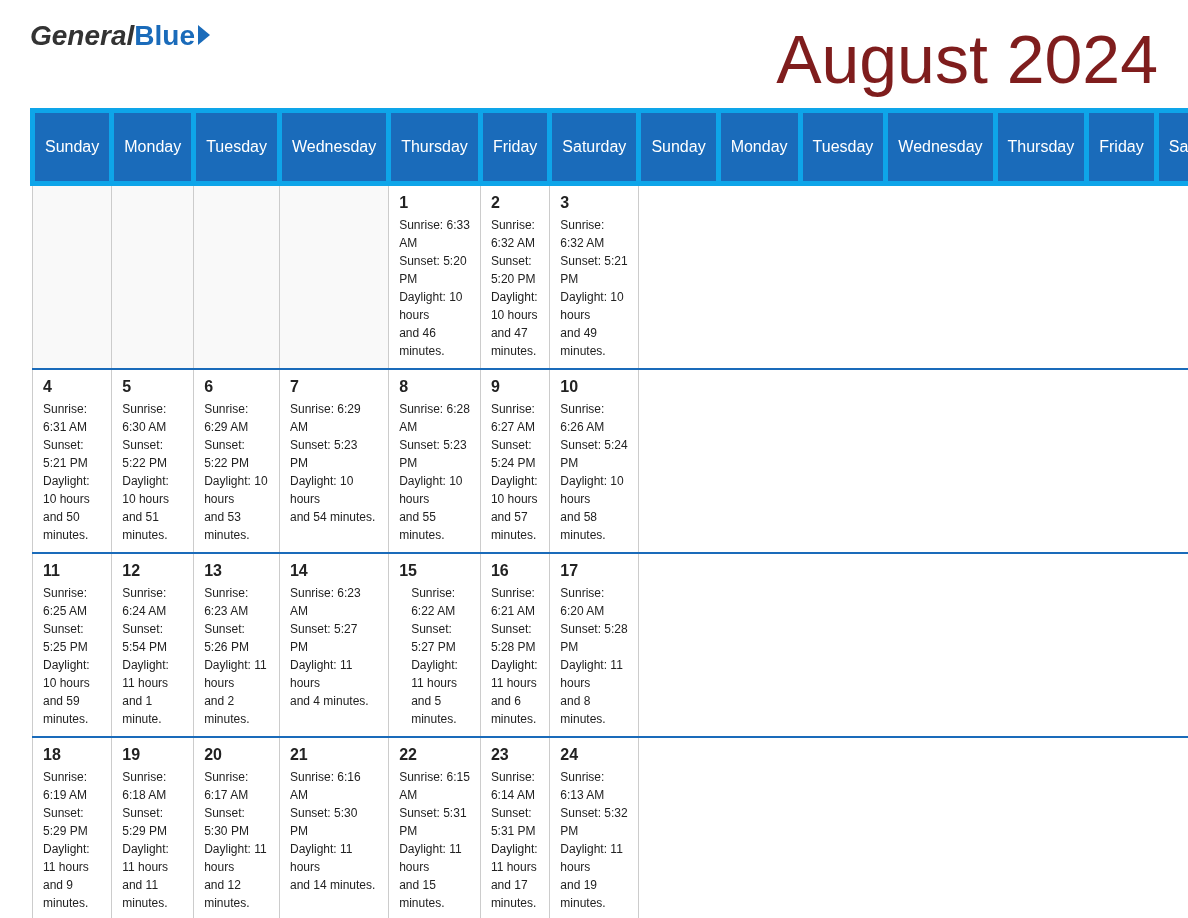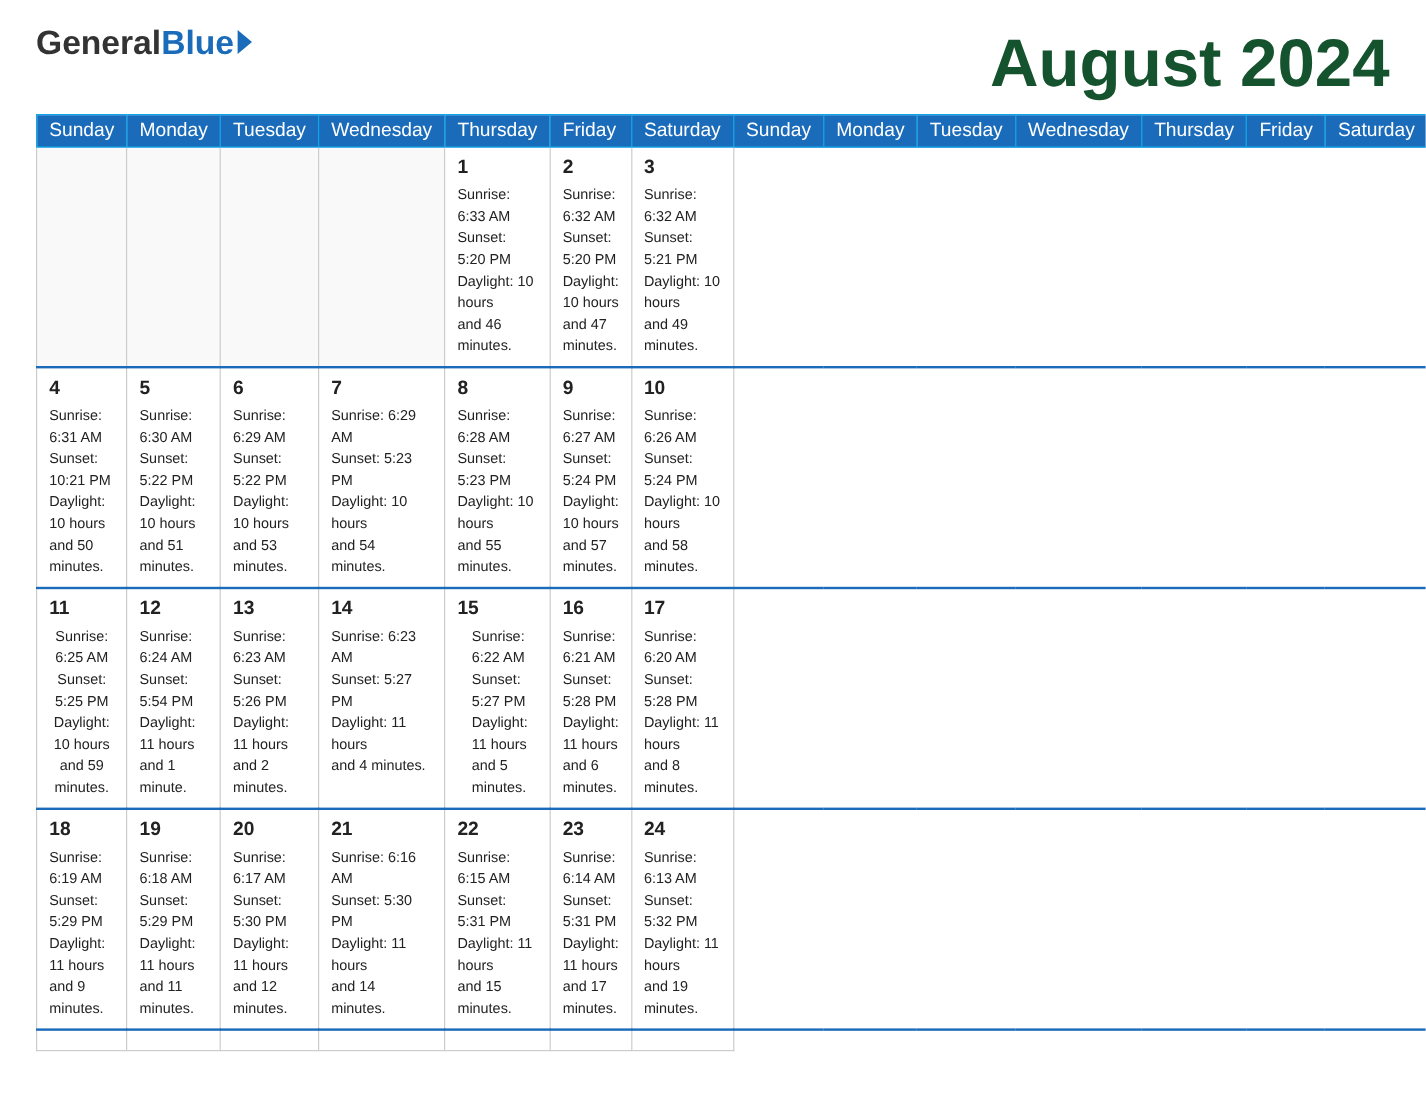--- a/index.html
+++ b/index.html
@@ -22,20 +22,21 @@
       align-items: flex-start;
     }
     .logo-text {
       display: flex;
       align-items: center;
     }
     .logo-general {
       font-size: 28px;
       font-weight: bold;
       color: #333;
+      font-style: italic;
     }
     .logo-blue-part {
       display: flex;
       align-items: center;
     }
     .logo-blue {
       font-size: 28px;
       font-weight: bold;
       color: #1a6bba;
     }
@@ -45,42 +46,42 @@
       border-left: 12px solid #1a6bba;
       border-top: 10px solid transparent;
       border-bottom: 10px solid transparent;
       margin-left: 3px;
       margin-bottom: 2px;
     }
     .title-section {
       text-align: right;
     }
     .month-title {
-      font-size: 56px;
-      font-weight: bold;
-      color: #14532d;
+      font-size: 68px;
+      font-weight: normal;
+      color: #7f1d1d;
     }
     .location {
       font-size: 20px;
       color: #444;
       margin-top: 4px;
     }
     table {
       width: 100%;
       border-collapse: collapse;
       margin-top: 10px;
     }
     th {
       background-color: #1a6bba;
       color: #ffffff;
       font-size: 16px;
       font-weight: normal;
-      padding: 4px 10px;
+      padding: 25px 10px;
       text-align: left;
-      border: 1px solid #0ea5e9;
+      border: 5px solid #0ea5e9;
     }
     td {
       vertical-align: top;
       padding: 8px 10px;
       border: 1px solid #cccccc;
       width: 14.28%;
       font-size: 13px;
       color: #222;
       background: #ffffff;
     }
@@ -168,21 +169,21 @@
           <div class="day-info" style="white-space: pre-line;">Sunrise: 6:32 AM
 Sunset: 5:21 PM
 Daylight: 10 hours
 and 49 minutes.</div>
         </td>
       </tr>
       <tr>
         <td>
           <span class="day-number">4</span>
           <div class="day-info" style="white-space: pre-line;">Sunrise: 6:31 AM
-Sunset: 10:21 PM
+Sunset: 5:21 PM
 Daylight: 10 hours
 and 50 minutes.</div>
         </td>
         <td>
           <span class="day-number">5</span>
           <div class="day-info" style="white-space: pre-line;">Sunrise: 6:30 AM
 Sunset: 5:22 PM
 Daylight: 10 hours
 and 51 minutes.</div>
         </td>
@@ -218,21 +219,21 @@
           <span class="day-number">10</span>
           <div class="day-info" style="white-space: pre-line;">Sunrise: 6:26 AM
 Sunset: 5:24 PM
 Daylight: 10 hours
 and 58 minutes.</div>
         </td>
       </tr>
       <tr>
         <td>
           <span class="day-number">11</span>
-          <div class="day-info" style="white-space: pre-line; text-align: center;">Sunrise: 6:25 AM
+          <div class="day-info" style="white-space: pre-line;">Sunrise: 6:25 AM
 Sunset: 5:25 PM
 Daylight: 10 hours
 and 59 minutes.</div>
         </td>
         <td>
           <span class="day-number">12</span>
           <div class="day-info" style="white-space: pre-line;">Sunrise: 6:24 AM
 Sunset: 5:54 PM
 Daylight: 11 hours
 and 1 minute.</div>

